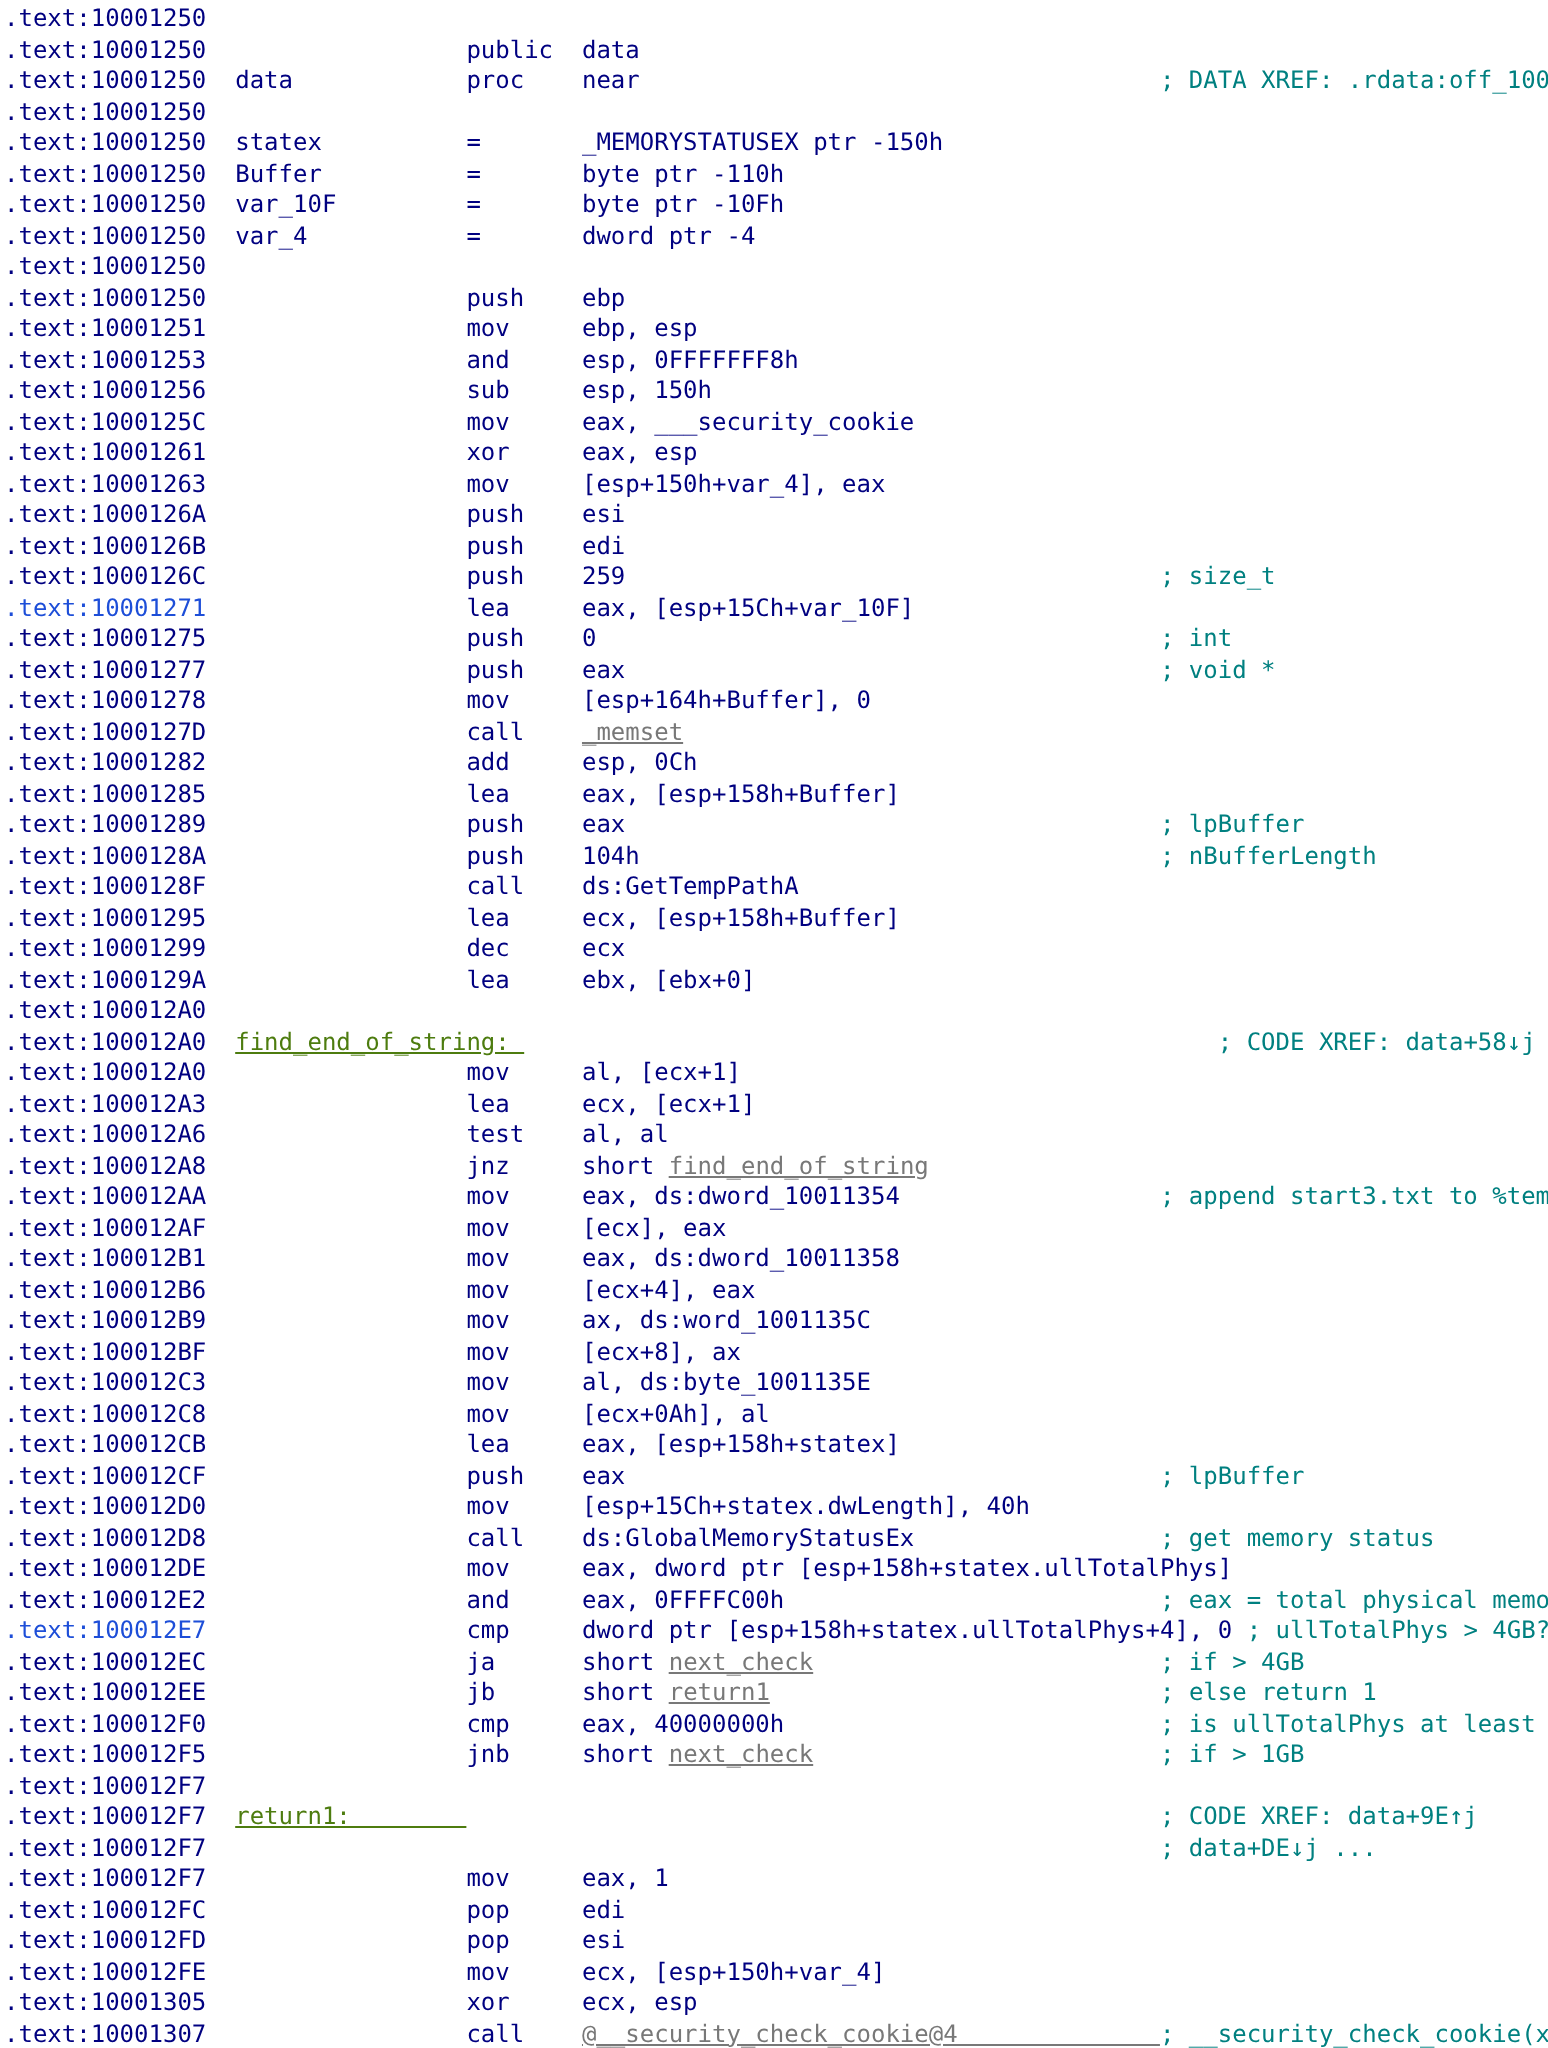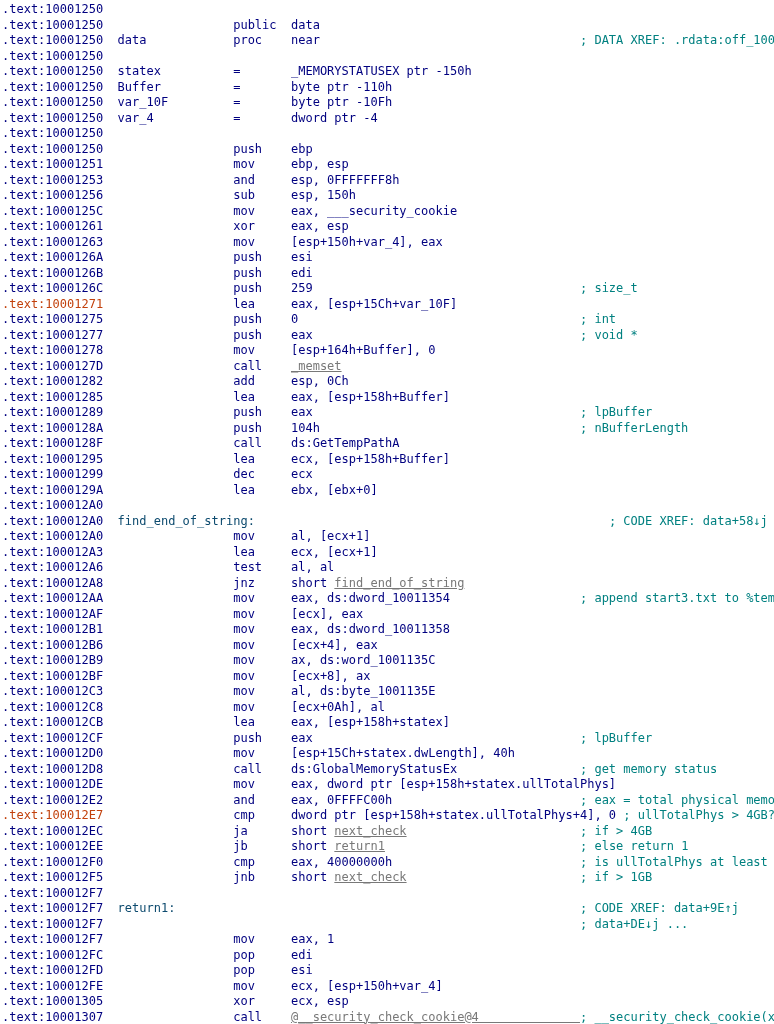--- a/index.html
+++ b/index.html
@@ -19,22 +19,22 @@
   #listing {
     padding: 2px 0 0 2px;
     white-space: pre;
   }
   .row {
     height: 15.5px;
     white-space: pre;
   }
   
   .addr      { color: #000080; }
-  .addr.hl   { color: #c2410c; }
-  .label     { color: #0c4a6e; }
+  .addr.hl   { color: #1d4ed8; }
+  .label     { color: #4d7c0f; text-decoration: underline; }
   .lblname   { color: #000080; }
   .mnem      { color: #000080; }
   .ops       { color: #000080; }
   .cmt       { color: #008080; }
   .jmp       { color: #787878; text-decoration: underline; }
   span { white-space: pre; }
 </style>
 </head>
 <body>
 

